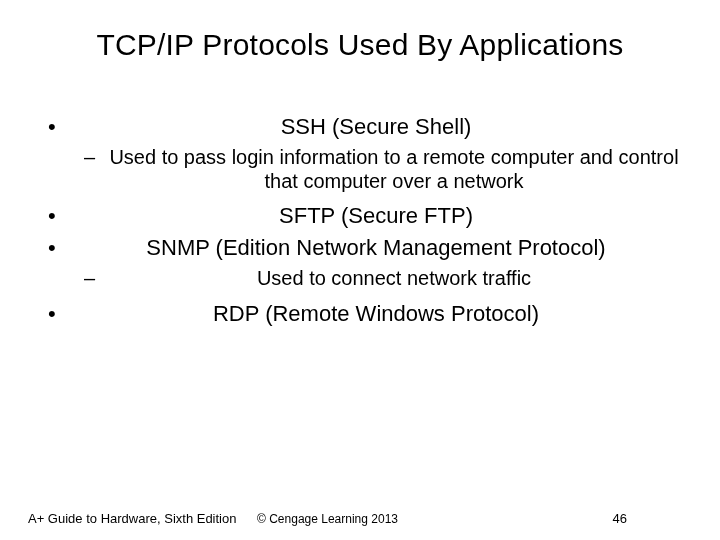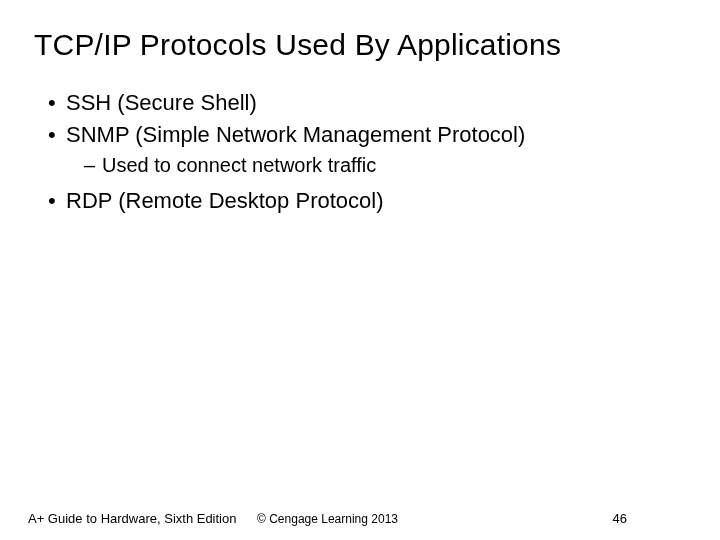--- a/index.html
+++ b/index.html
@@ -8,25 +8,27 @@
     height: 540px;
     background: #fff;
     font-family: Arial, Helvetica, sans-serif;
     color: #000;
     position: relative;
     padding: 28px 34px 0 34px;
   }
   .title {
     font-size: 30px;
     font-weight: 400;
-    margin-bottom: 28px;
+    text-align: center;
+    margin-bottom: 52px;
     letter-spacing: 0.2px;
   }
   .content {
     padding-left: 14px;
+    text-align: center;
   }
   .lvl1 {
     font-size: 22px;
     margin-bottom: 6px;
     padding-left: 18px;
     position: relative;
   }
   .lvl1::before {
     content: "•";
     position: absolute;
@@ -65,25 +67,27 @@
     bottom: 0;
   }
 </style>
 </head>
 <body>
 
 <div class="title">TCP/IP Protocols Used By Applications</div>
 
 <div class="content">
   <div class="lvl1">SSH (Secure Shell)</div>
+  <div class="lvl2">Used to pass login information to a remote computer and control that computer over a network</div>
 
+  <div class="lvl1">SFTP (Secure FTP)</div>
 
-  <div class="lvl1">SNMP (Simple Network Management Protocol)</div>
+  <div class="lvl1">SNMP (Edition Network Management Protocol)</div>
   <div class="lvl2">Used to connect network traffic</div>
 
-  <div class="lvl1">RDP (Remote Desktop Protocol)</div>
+  <div class="lvl1">RDP (Remote Windows Protocol)</div>
 </div>
 
 <div class="footer">
   <span>A+ Guide to Hardware, Sixth Edition</span>
   <span class="footer-center">© Cengage Learning  2013</span>
   <span>46</span>
 </div>
 
 </body></html>

